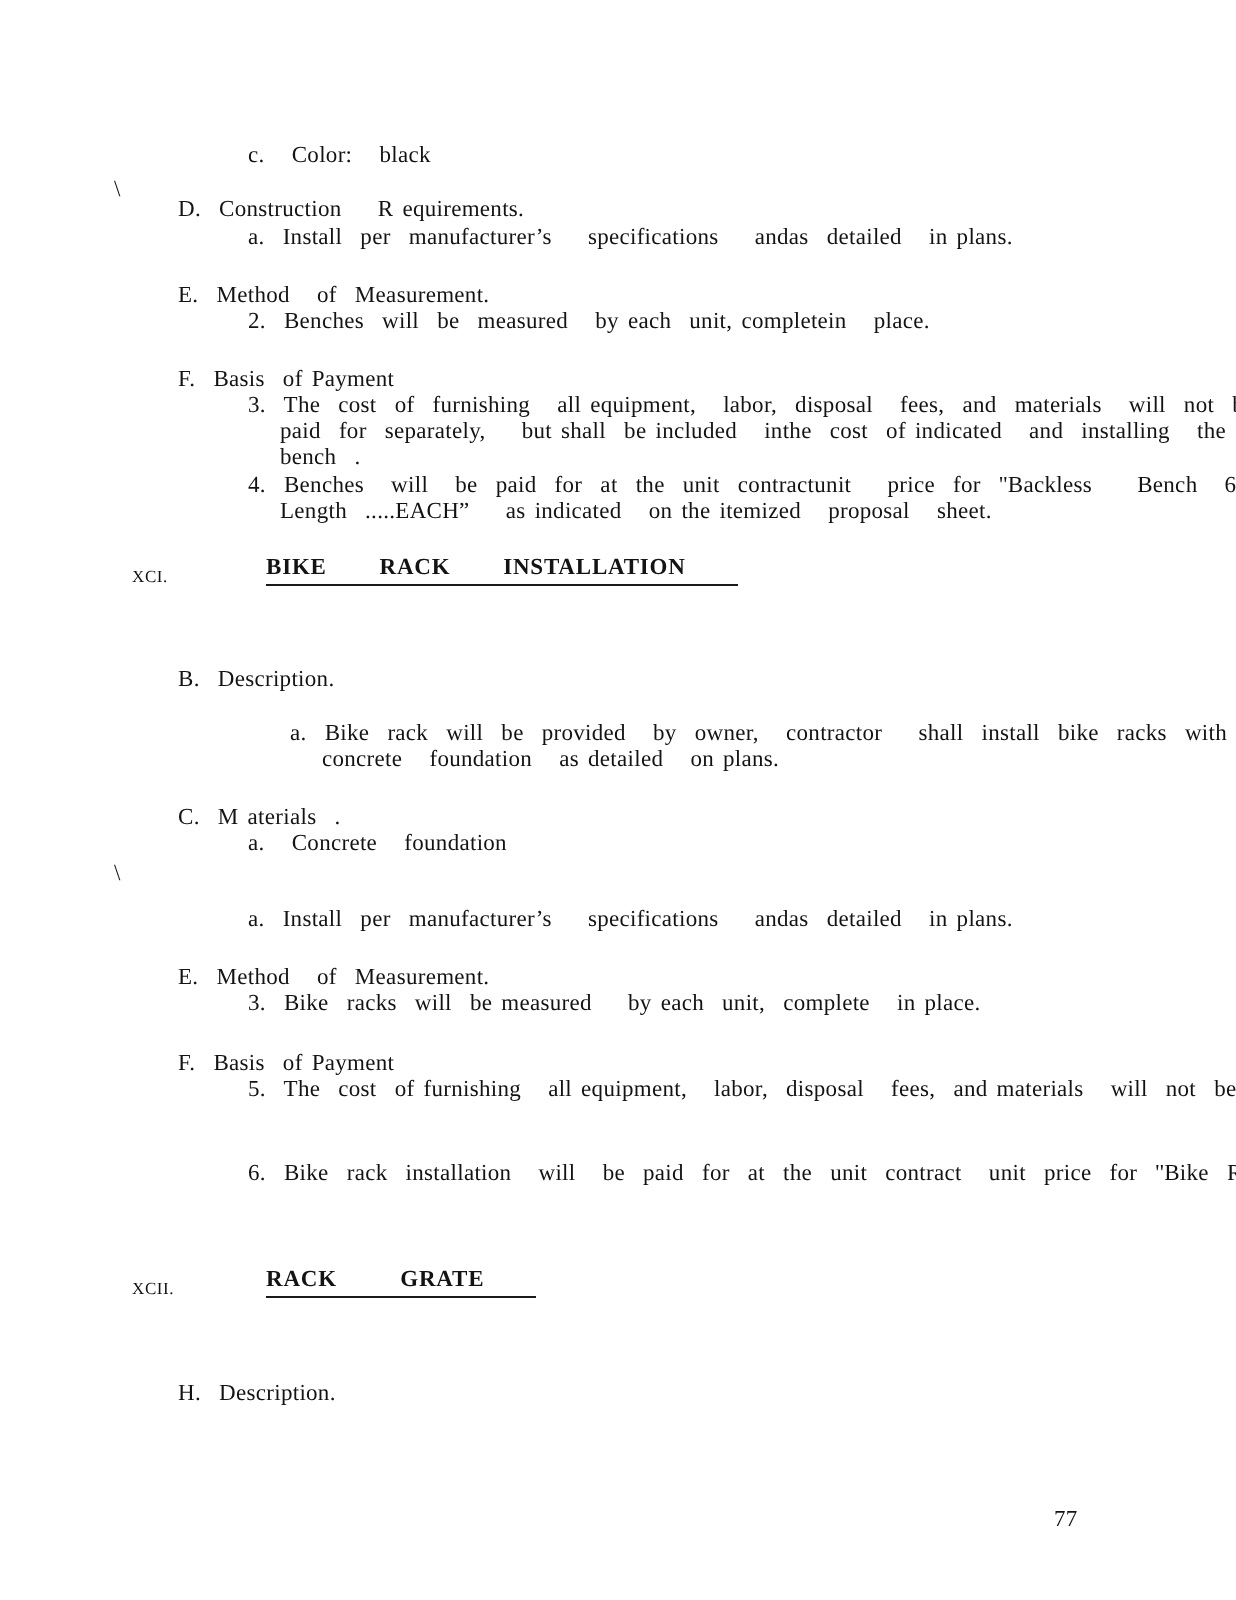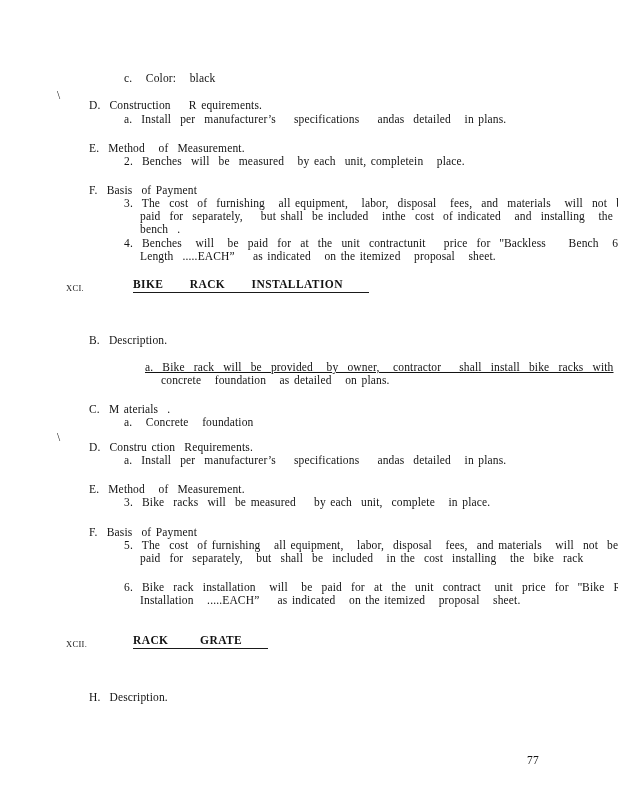--- a/index.html
+++ b/index.html
@@ -22,21 +22,21 @@
     white-space: pre;
     letter-spacing: 0.15px;
     word-spacing: 1.5px;
     line-height: 13px;
   }
   
   .mark   { left: 57px; }   
   .i1     { left: 89px; }   
   .i2     { left: 124px; }  
   .i2c    { left: 140px; }  
-  .i3     { left: 145px; text-decoration: underline; }  
+  .i3     { left: 145px; }  
   .i3c    { left: 161px; }  
   .secnum {
     left: 66px;
     font-size: 8.5px;
     letter-spacing: 0.3px;
   }
   .sectitle {
     left: 109px;
     font-weight: bold;
     letter-spacing: 0.4px;
@@ -68,29 +68,26 @@
 
   <div class="line secnum" style="top:282px">XCI.</div>
   <div class="line sectitle" style="top:278px">BIKE     RACK     INSTALLATION</div>
 
   <div class="line i1" style="top:334px">B.  Description.</div>
   <div class="line i3" style="top:361px">a.  Bike  rack  will  be  provided   by  owner,   contractor    shall  install  bike  racks  with</div>
   <div class="line i3c" style="top:374px">concrete   foundation   as detailed   on plans.</div>
   <div class="line i1" style="top:403px">C.  M aterials  .</div>
   <div class="line i2" style="top:416px">a.   Concrete   foundation</div>
   <div class="line mark" style="top:431px">\</div>
-  <div class="line i1" style="top:441px">D.  Constru ction  Requirements.</div>
   <div class="line i2" style="top:454px">a.  Install  per  manufacturer’s    specifications    andas  detailed   in plans.</div>
   <div class="line i1" style="top:483px">E.  Method   of  Measurement.</div>
   <div class="line i2" style="top:496px">3.  Bike  racks  will  be measured    by each  unit,  complete   in place.</div>
   <div class="line i1" style="top:526px">F.  Basis  of Payment</div>
   <div class="line i2" style="top:539px">5.  The  cost  of furnishing   all equipment,   labor,  disposal   fees,  and materials   will  not  be</div>
-  <div class="line i2c" style="top:552px">paid  for  separately,   but  shall  be  included   in the  cost  installing   the  bike  rack</div>
   <div class="line i2" style="top:581px">6.  Bike  rack  installation   will   be  paid  for  at  the  unit  contract   unit  price  for  ''Bike  Rack</div>
-  <div class="line i2c" style="top:594px">Installation   .....EACH”    as indicated   on the itemized   proposal   sheet.</div>
 
   <div class="line secnum" style="top:638px">XCII.</div>
   <div class="line sectitle" style="top:634px">RACK      GRATE</div>
 
   <div class="line i1" style="top:691px">H.  Description.</div>
 
   <div class="line pagenum" style="top:754px">77</div>
 
 </div>
 

